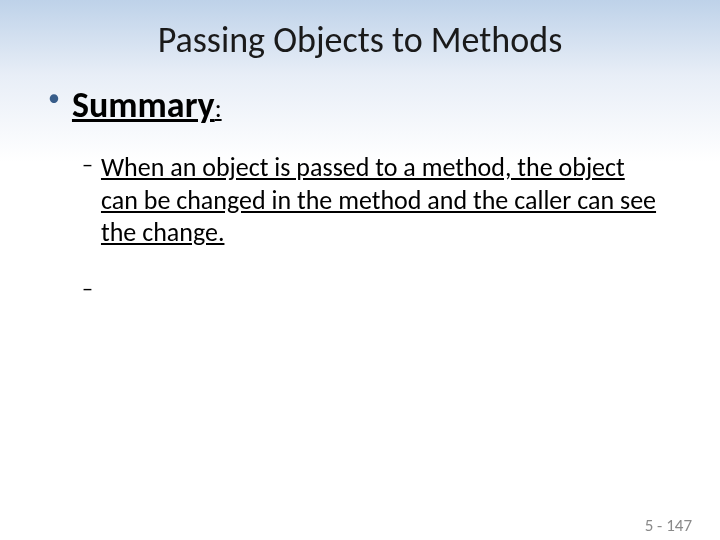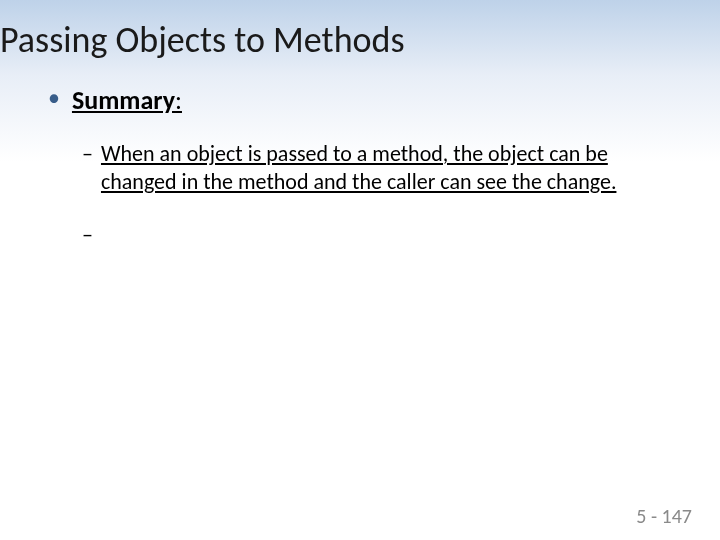--- a/index.html
+++ b/index.html
@@ -13,40 +13,40 @@
   .slide {
     width: 720px;
     height: 540px;
     background: linear-gradient(to bottom, #bed2e9 0%, #e8eef7 14%, #ffffff 30%, #ffffff 100%);
     position: relative;
     box-sizing: border-box;
   }
   .title {
     font-size: 36px;
     color: #1a1a1a;
-    text-align: left;
+    text-align: center;
     padding-top: 18px;
     font-weight: 400;
   }
   .content {
     padding: 22px 30px 0 48px;
   }
   .l1 {
     display: flex;
     align-items: flex-start;
     margin-bottom: 24px;
   }
   .l1 .bullet {
     color: #385d8a;
     font-size: 24px;
     margin-right: 12px;
     line-height: 1.2;
   }
   .l1 .text {
-    font-size: 26px;
+    font-size: 36px;
     text-decoration: underline;
     line-height: 1.2;
     font-weight: 700;
   }
   .l1 .colon {
     font-size: 26px;
     text-decoration: underline;
     font-weight: 400;
   }
   .l2 {
@@ -55,29 +55,29 @@
     margin-left: 34px;
     margin-bottom: 26px;
     padding-right: 30px;
   }
   .l2 .dash {
     font-size: 22px;
     margin-right: 8px;
     line-height: 1.25;
   }
   .l2 .text {
-    font-size: 22px;
+    font-size: 26px;
     text-decoration: underline;
     line-height: 1.25;
   }
   .footer {
     position: absolute;
     right: 28px;
-    bottom: 12px;
-    font-size: 20px;
+    bottom: 4px;
+    font-size: 17px;
     color: #8a8a8a;
   }
 </style>
 </head>
 <body>
 
 <div class="slide">
 
   <div class="title">Passing Objects to Methods</div>
 

